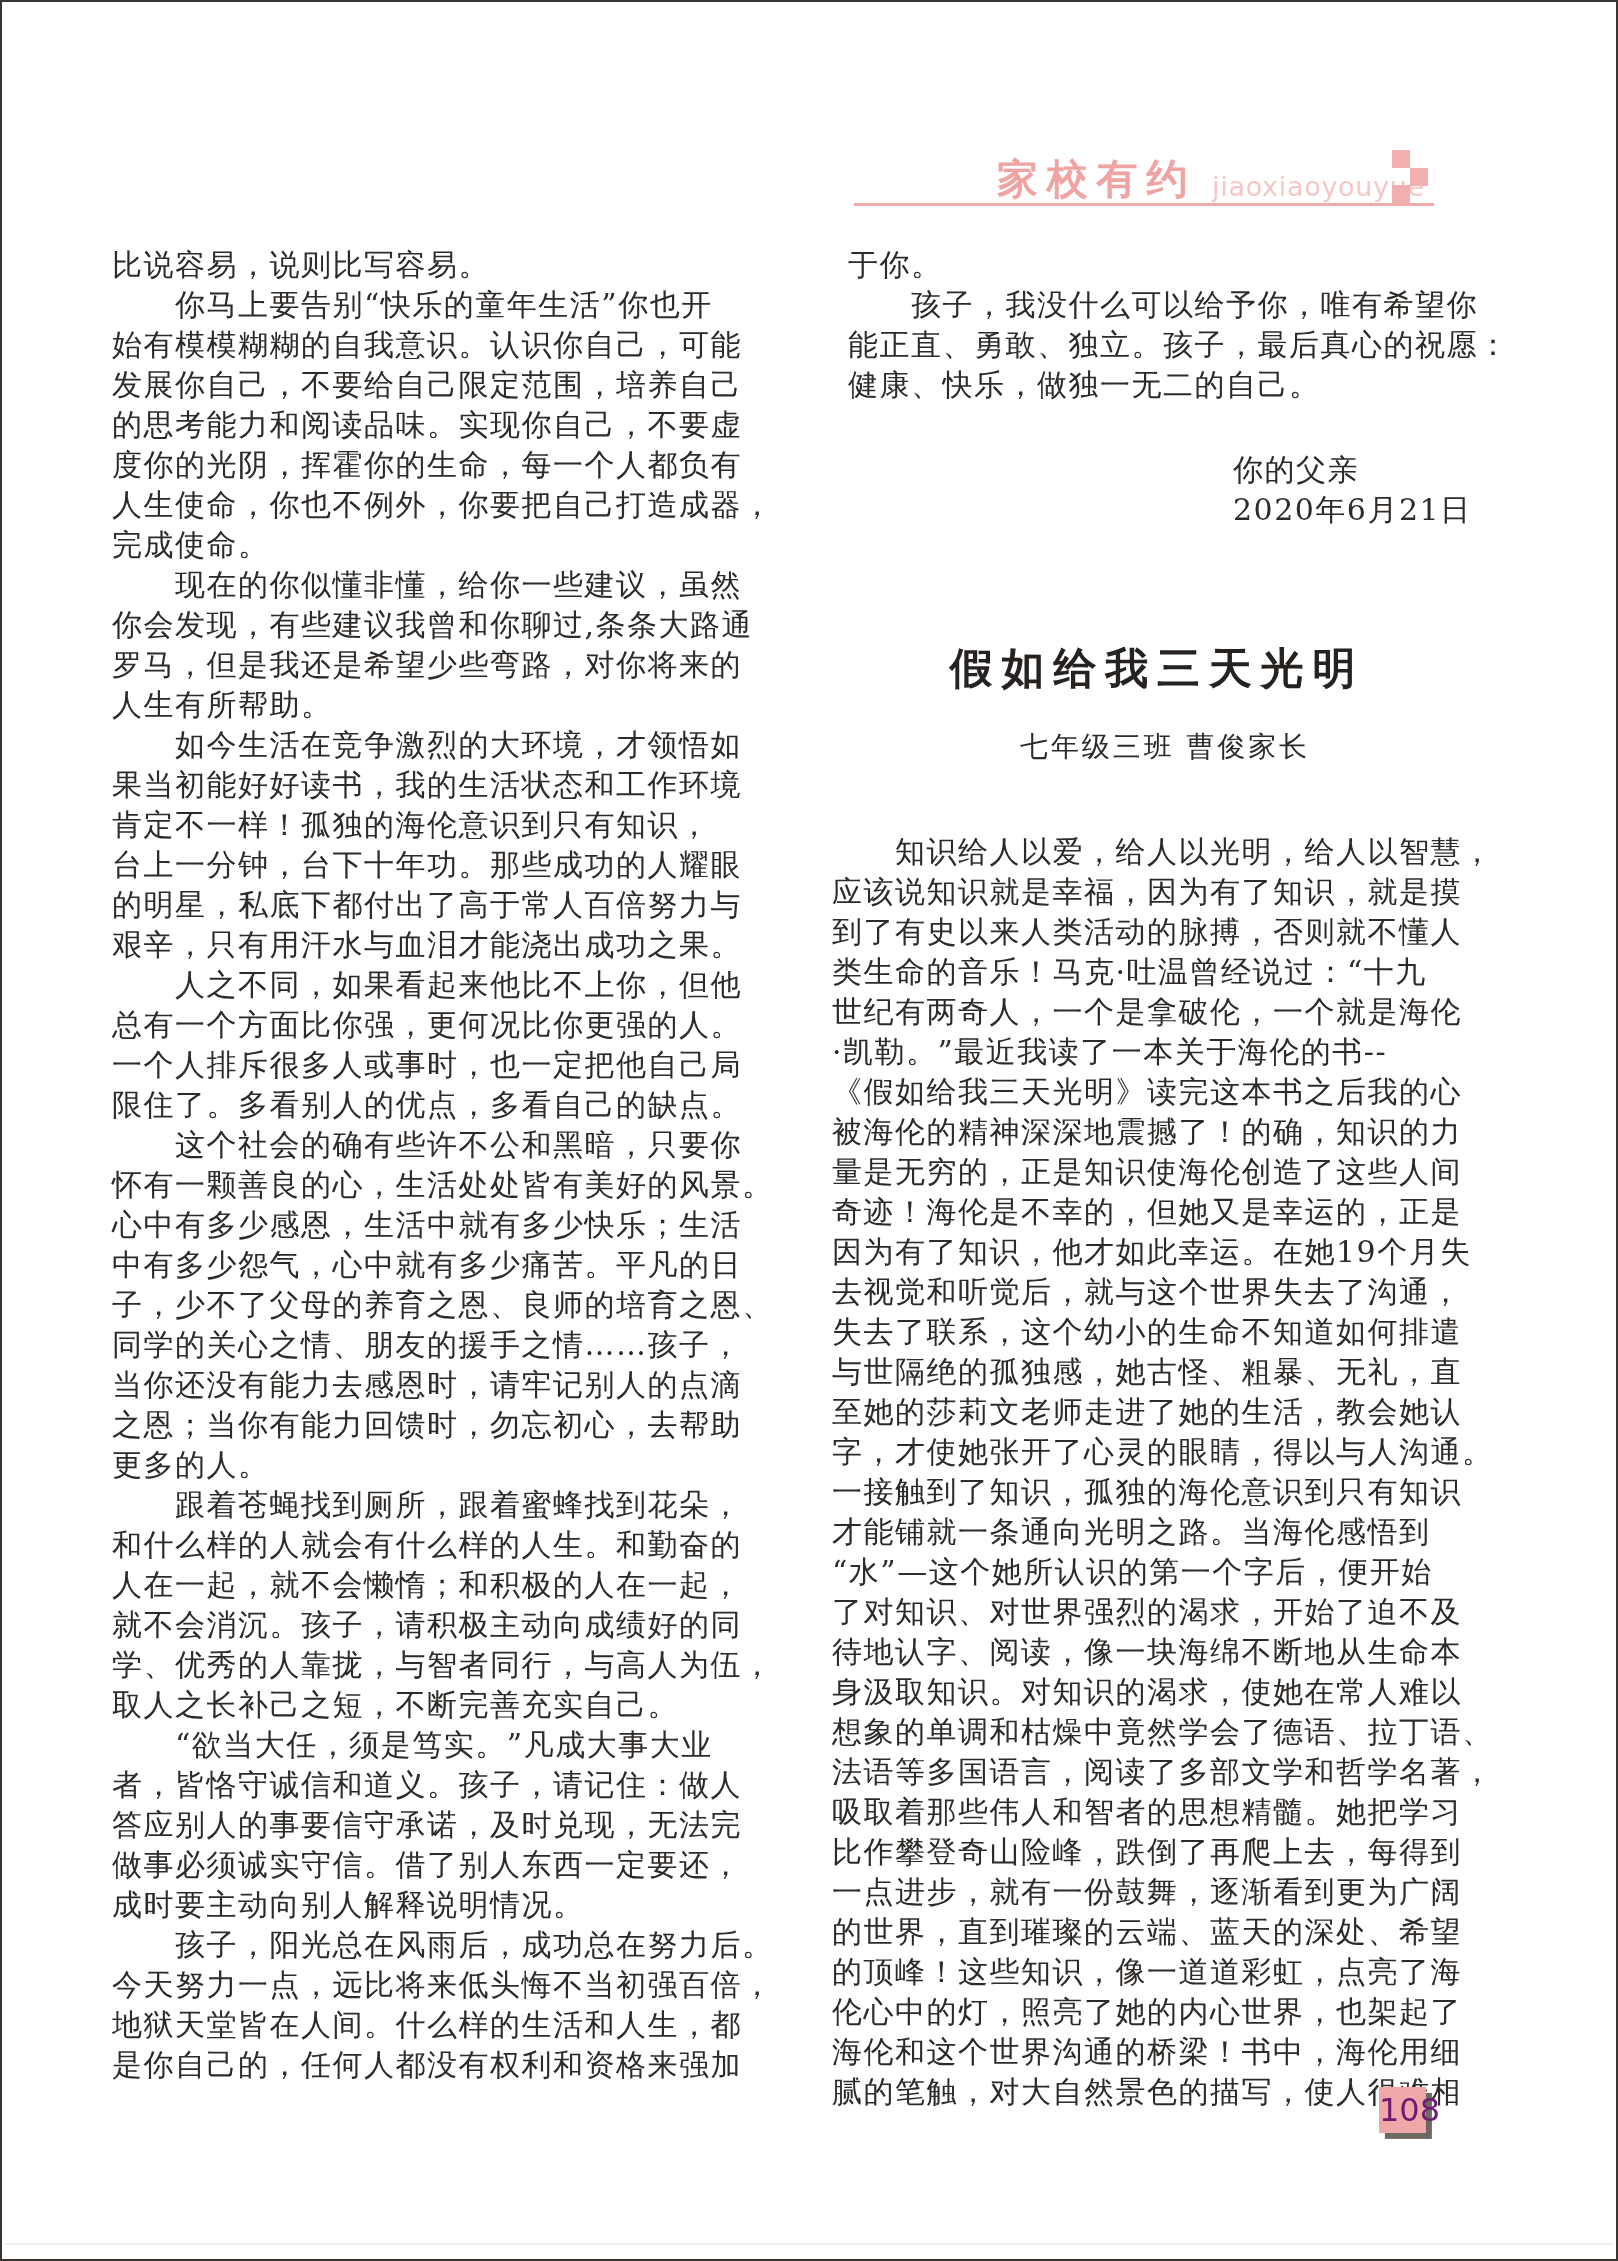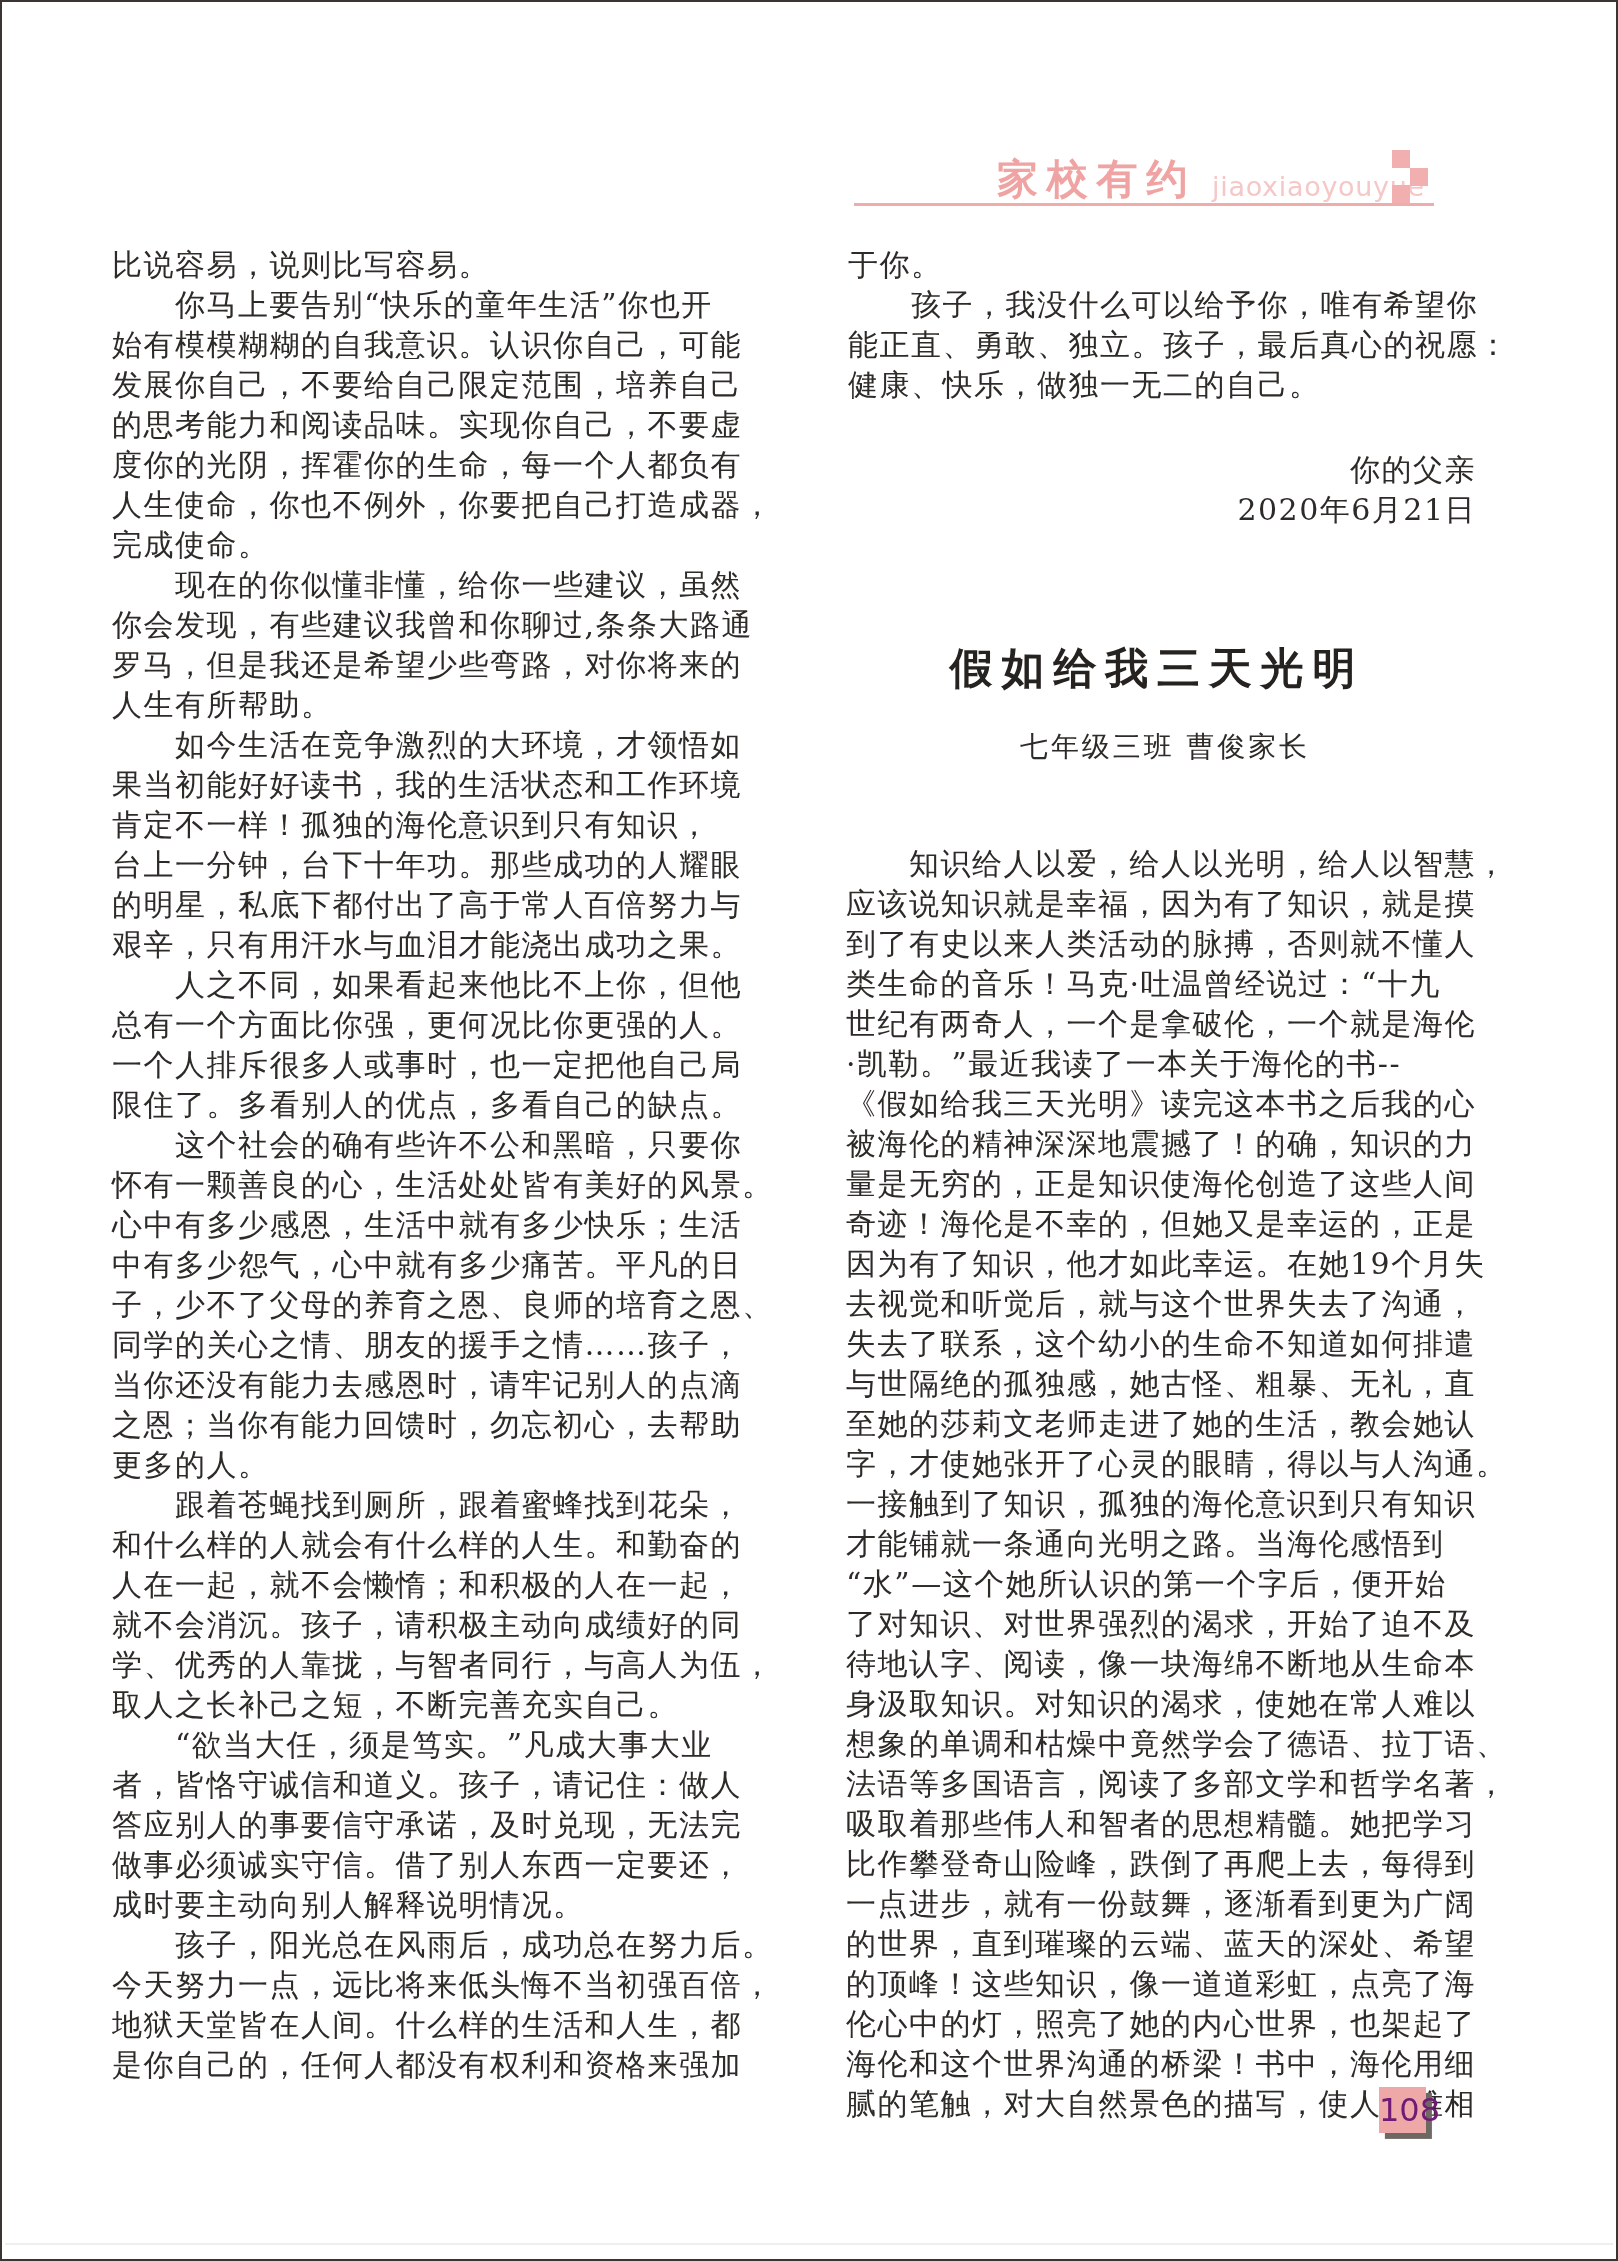--- a/index.html
+++ b/index.html
@@ -22,29 +22,29 @@
   .sq3{left:1390px;top:183px;}
 
   
   .col{position:absolute;top:243px;width:650px;color:#2e2a27;
        font-size:30px;letter-spacing:1.5px;}
   .col-left{left:110px;}
   .col-right{left:830px;height:1913px;}
   .line{height:40px;line-height:40px;white-space:nowrap;}
 
   .letter-end{position:absolute;left:16px;top:0;width:650px;}
-  .sig-block{position:absolute;left:401px;top:205px;width:243px;text-align:right;}
+  .sig-block{position:absolute;left:401px;top:205px;width:243px;text-align:left;}
   .sig-block .line{white-space:nowrap;}
 
   .article-title{position:absolute;left:0;top:401px;width:650px;margin:0;
       text-align:center;font-size:43px;line-height:44px;font-weight:bold;
       letter-spacing:8.8px;color:#262220;}
   .article-byline{position:absolute;left:8px;top:486px;width:650px;
       text-align:center;font-size:28px;line-height:32px;letter-spacing:2.9px;color:#2e2a27;}
-  .article-body{position:absolute;left:0;top:599px;width:650px;margin-left:14px;}
+  .article-body{position:absolute;left:0;top:587px;width:650px;}
 
   
   .page-number{position:absolute;left:1377px;top:2085px;width:47px;height:46px;
       background:#efa8a8;color:#701a75;text-align:center;line-height:46px;
       font-family:"DejaVu Sans","Liberation Sans",sans-serif;font-size:32px;
       box-shadow:5.9px 5.9px 0 #6e6862;}
 
   .bottom-scanline{position:absolute;left:2.9px;right:2.9px;top:2241px;height:2.2px;background:#f1efee;}
 </style>
 </head>

